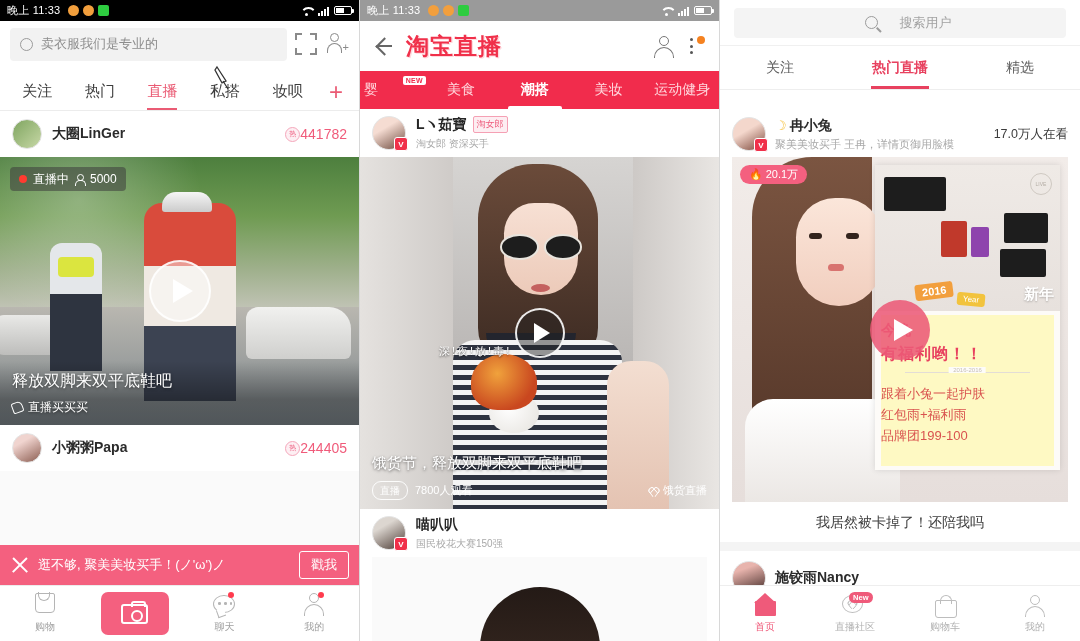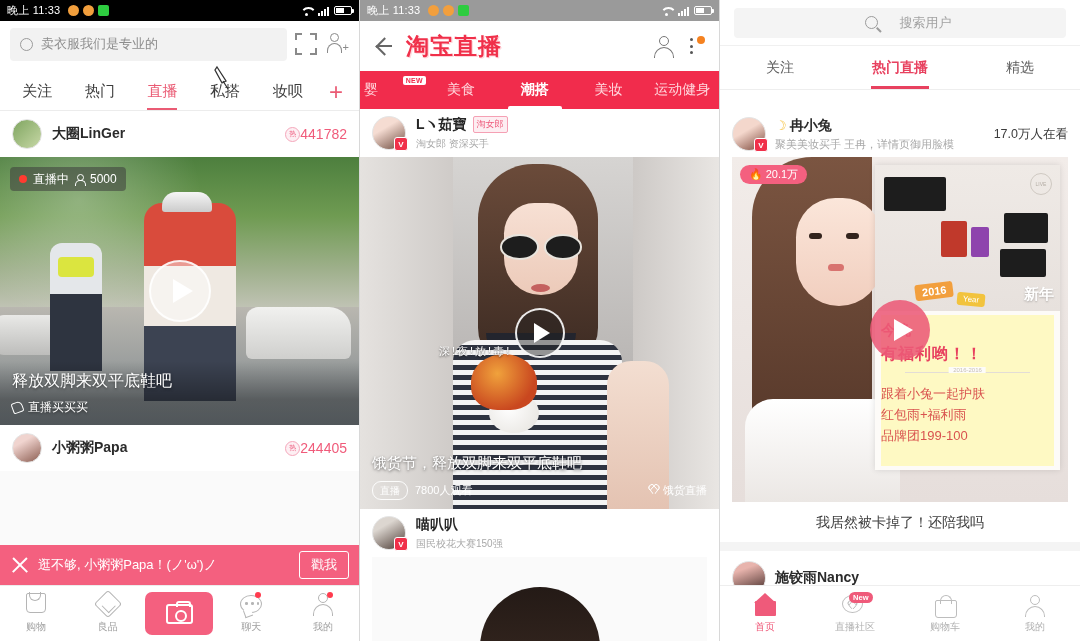--- a/index.html
+++ b/index.html
@@ -221,21 +221,21 @@
   .v2 .food { position:absolute; left:31%; top:56%; width:66px; height:56px; border-radius:50% 50% 40% 40%;
     background:radial-gradient(circle at 40% 35%,#f0a23c,#c9471f 70%); }
   .v2 .plate { position:absolute; left:36%; top:67%; width:50px; height:40px; border-radius:50%;
     background:radial-gradient(circle at 40% 35%,#fff,#e4e1dc); }
   .v2-ov { position:absolute; left:22%; top:53%; font-size:11px; color:#fff; letter-spacing:2px;
     text-shadow:0 1px 2px rgba(0,0,0,.7); }
   .v2-caption { position:absolute; left:0; right:0; bottom:0; padding:0 12px 9px; color:#fff; }
   .v2-caption .t1 { font-size:15px; text-shadow:0 1px 3px rgba(0,0,0,.6); }
   .v2-meta { display:flex; align-items:center; gap:7px; margin-top:8px; font-size:11px; }
   .pill { border:1px solid rgba(255,255,255,.9); border-radius:9px; padding:1.5px 7px; font-size:10px; }
-  .v2-right { margin-left:auto; display:flex; align-items:flex-start; gap:4px; font-size:11px; }
+  .v2-right { margin-left:auto; display:flex; align-items:center; gap:4px; font-size:11px; }
   .heart-ico { width:10px; height:10px; position:relative; display:inline-block; }
   .heart-ico::before,.heart-ico::after { content:""; position:absolute; width:5px; height:8px;
     border:1.2px solid #fff; border-radius:5px 5px 0 0; top:1px; }
   .heart-ico::before { left:0; transform:rotate(-40deg); border-bottom:0; }
   .heart-ico::after { right:0; transform:rotate(40deg); border-bottom:0; }
   .v3-stub { height:110px; background:#fff; position:relative; }
   .v3-img { position:absolute; left:12px; right:12px; top:0; bottom:0; background:#fafafa; }
   .v3-img .head2 { position:absolute; left:50%; transform:translateX(-50%); top:30px; width:120px; height:110px;
     background:linear-gradient(180deg,#241a16,#3a2a22); border-radius:60px 60px 0 0; }
 
@@ -429,36 +429,30 @@
         <div class="avatar a2"></div>
         <div class="feed-name">小粥粥Papa</div>
         <div class="feed-count">
           <span class="hot-ring">热</span>
           <span>244405</span>
         </div>
       </div>
 
       <div class="promo-bar">
         <div class="promo-x"></div>
-        <div class="promo-text">逛不够, 小粥粥Papa！(ノ'ω')ノ</div>
+        <div class="promo-text">逛不够, 聚美美妆买手！(ノ'ω')ノ</div>
         <div class="promo-btn">戳我</div>
       </div>
 
       <div class="tabbar">
         <div class="tabitem">
           <div class="ic">
               <div class="ic-bag"></div>
             </div>
           <span>购物</span>
-        </div>
-        <div class="tabitem">
-          <div class="ic">
-              <div class="ic-diamond"></div>
-            </div>
-          <span>良品</span>
         </div>
         <div class="tabitem on">
           <div class="cam-btn">
             <div class="cam-ico"></div>
           </div>
         </div>
         <div class="tabitem">
           <div class="ic">
             <div class="ic-chat">
               <div class="chat-dots">

